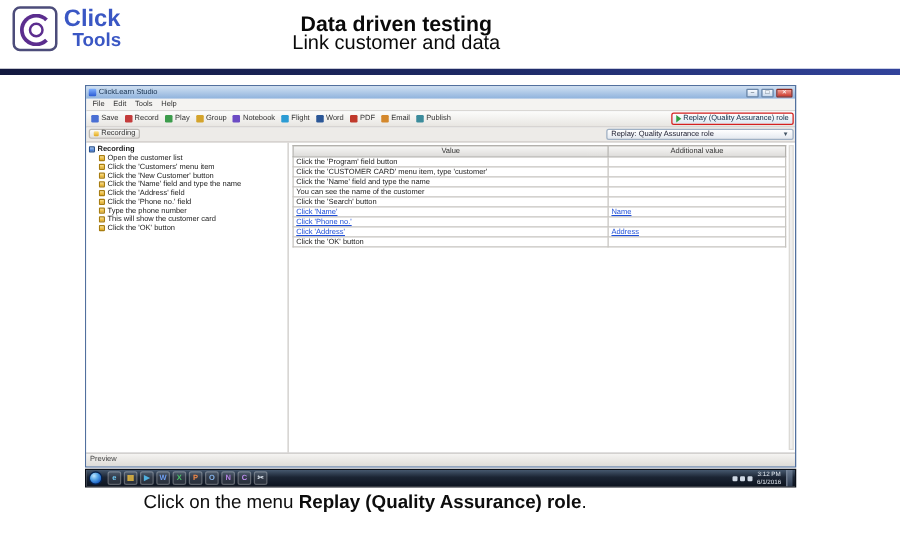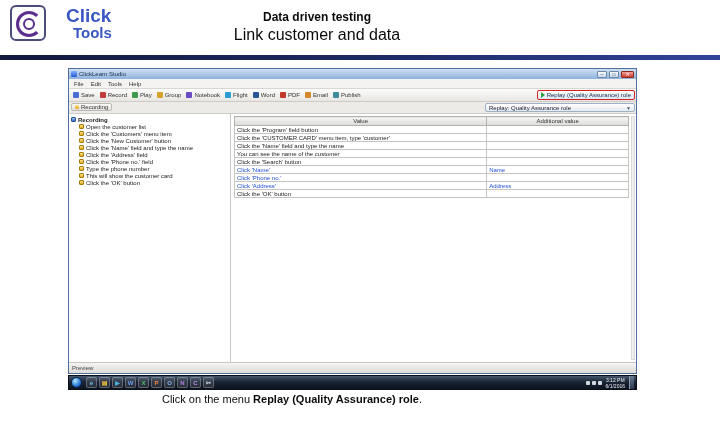--- a/index.html
+++ b/index.html
@@ -1,26 +1,26 @@
 <!DOCTYPE html>
 <html><head>
 <meta charset="utf-8">
 <style>
   html,body{margin:0;padding:0;background:#fff}
   .slide{position:relative;width:720px;height:437px;background:#fff;overflow:hidden;
          font-family:"Liberation Sans",sans-serif;}
 
   
-  .logo{position:absolute;left:10px;top:5px;display:flex;align-items:center;gap:20px}
+  .logo{position:absolute;left:10px;top:5px;display:flex;align-items:center;gap:5px}
   .logo-mark{width:36px;height:36px;position:relative;border:2px solid #4c4c7a;border-radius:6px;box-sizing:border-box}
   .spiral-outer{position:absolute;left:4px;top:4px;width:20px;height:20px;border:3px solid #5b2d8e;border-radius:50%;border-right-color:transparent}
   .spiral-inner{position:absolute;left:11px;top:11px;width:8px;height:8px;border:2px solid #5b2d8e;border-radius:50%}
   .logo-top{font-size:19px;font-weight:bold;color:#3a57c4;line-height:1}
   .logo-bottom{font-size:15px;font-weight:bold;color:#3a57c4;margin-left:7px;line-height:1.05}
-  .slide-title{position:absolute;left:67px;top:10px;width:500px;text-align:center;font-size:12px;font-weight:bold;color:#0a0a0a}
+  .slide-title{position:absolute;left:67px;top:10px;width:500px;text-align:center;font-size:17px;font-weight:bold;color:#0a0a0a}
   .slide-subtitle{position:absolute;left:67px;top:26px;width:500px;text-align:center;font-size:16px;color:#0a0a0a}
   .divider{position:absolute;left:0;top:55px;width:720px;height:5px;
            background:linear-gradient(90deg,#13193f,#1e2a66 55%,#32439b)}
 
   
   .win{position:absolute;left:68px;top:68px;width:569px;height:306px;background:#eef2f8;
        border:1px solid #52709e;box-sizing:border-box;display:flex;flex-direction:column}
   .titlebar{height:10px;flex:0 0 auto;background:linear-gradient(#cfe0f2,#8fb2dc);
             display:flex;align-items:center;gap:2px;padding:0 2px}
   .win-ico{width:6px;height:6px;background:linear-gradient(#7fb0ff,#2a5ad4);border-radius:1px;flex:0 0 auto}
@@ -79,21 +79,21 @@
   .task-icons{display:flex;align-items:center}
   .task-ico{width:11px;height:11px;margin:0 1px;border:1px solid rgba(255,255,255,.25);border-radius:2px;
             background:rgba(255,255,255,.10);display:flex;align-items:center;justify-content:center;box-sizing:border-box}
   .task-glyph{font-size:6px;font-weight:bold;line-height:1}
   .tray{margin-left:auto;display:flex;align-items:center;gap:2px}
   .tray-ico{width:4px;height:4px;background:#cfd8e4;border-radius:1px}
   .clock{font-size:5px;color:#e8eef6;text-align:center;line-height:1.2;margin:0 2px;white-space:nowrap}
   .show-desktop{width:4px;height:13px;background:linear-gradient(#6a7a90,#2c3a50);border-left:1px solid #8a98ac}
 
   
-  .caption{position:absolute;left:0;top:393px;width:584px;text-align:center;font-size:11px;color:#0d0d0d}
+  .caption{position:absolute;left:0;top:393px;width:584px;text-align:center;font-size:15px;color:#0d0d0d}
 </style>
 </head>
 <body>
 
 <div class="slide">
 
   <div class="logo">
     <div class="logo-mark">
       <div class="spiral-outer"></div>
       <div class="spiral-inner"></div>

